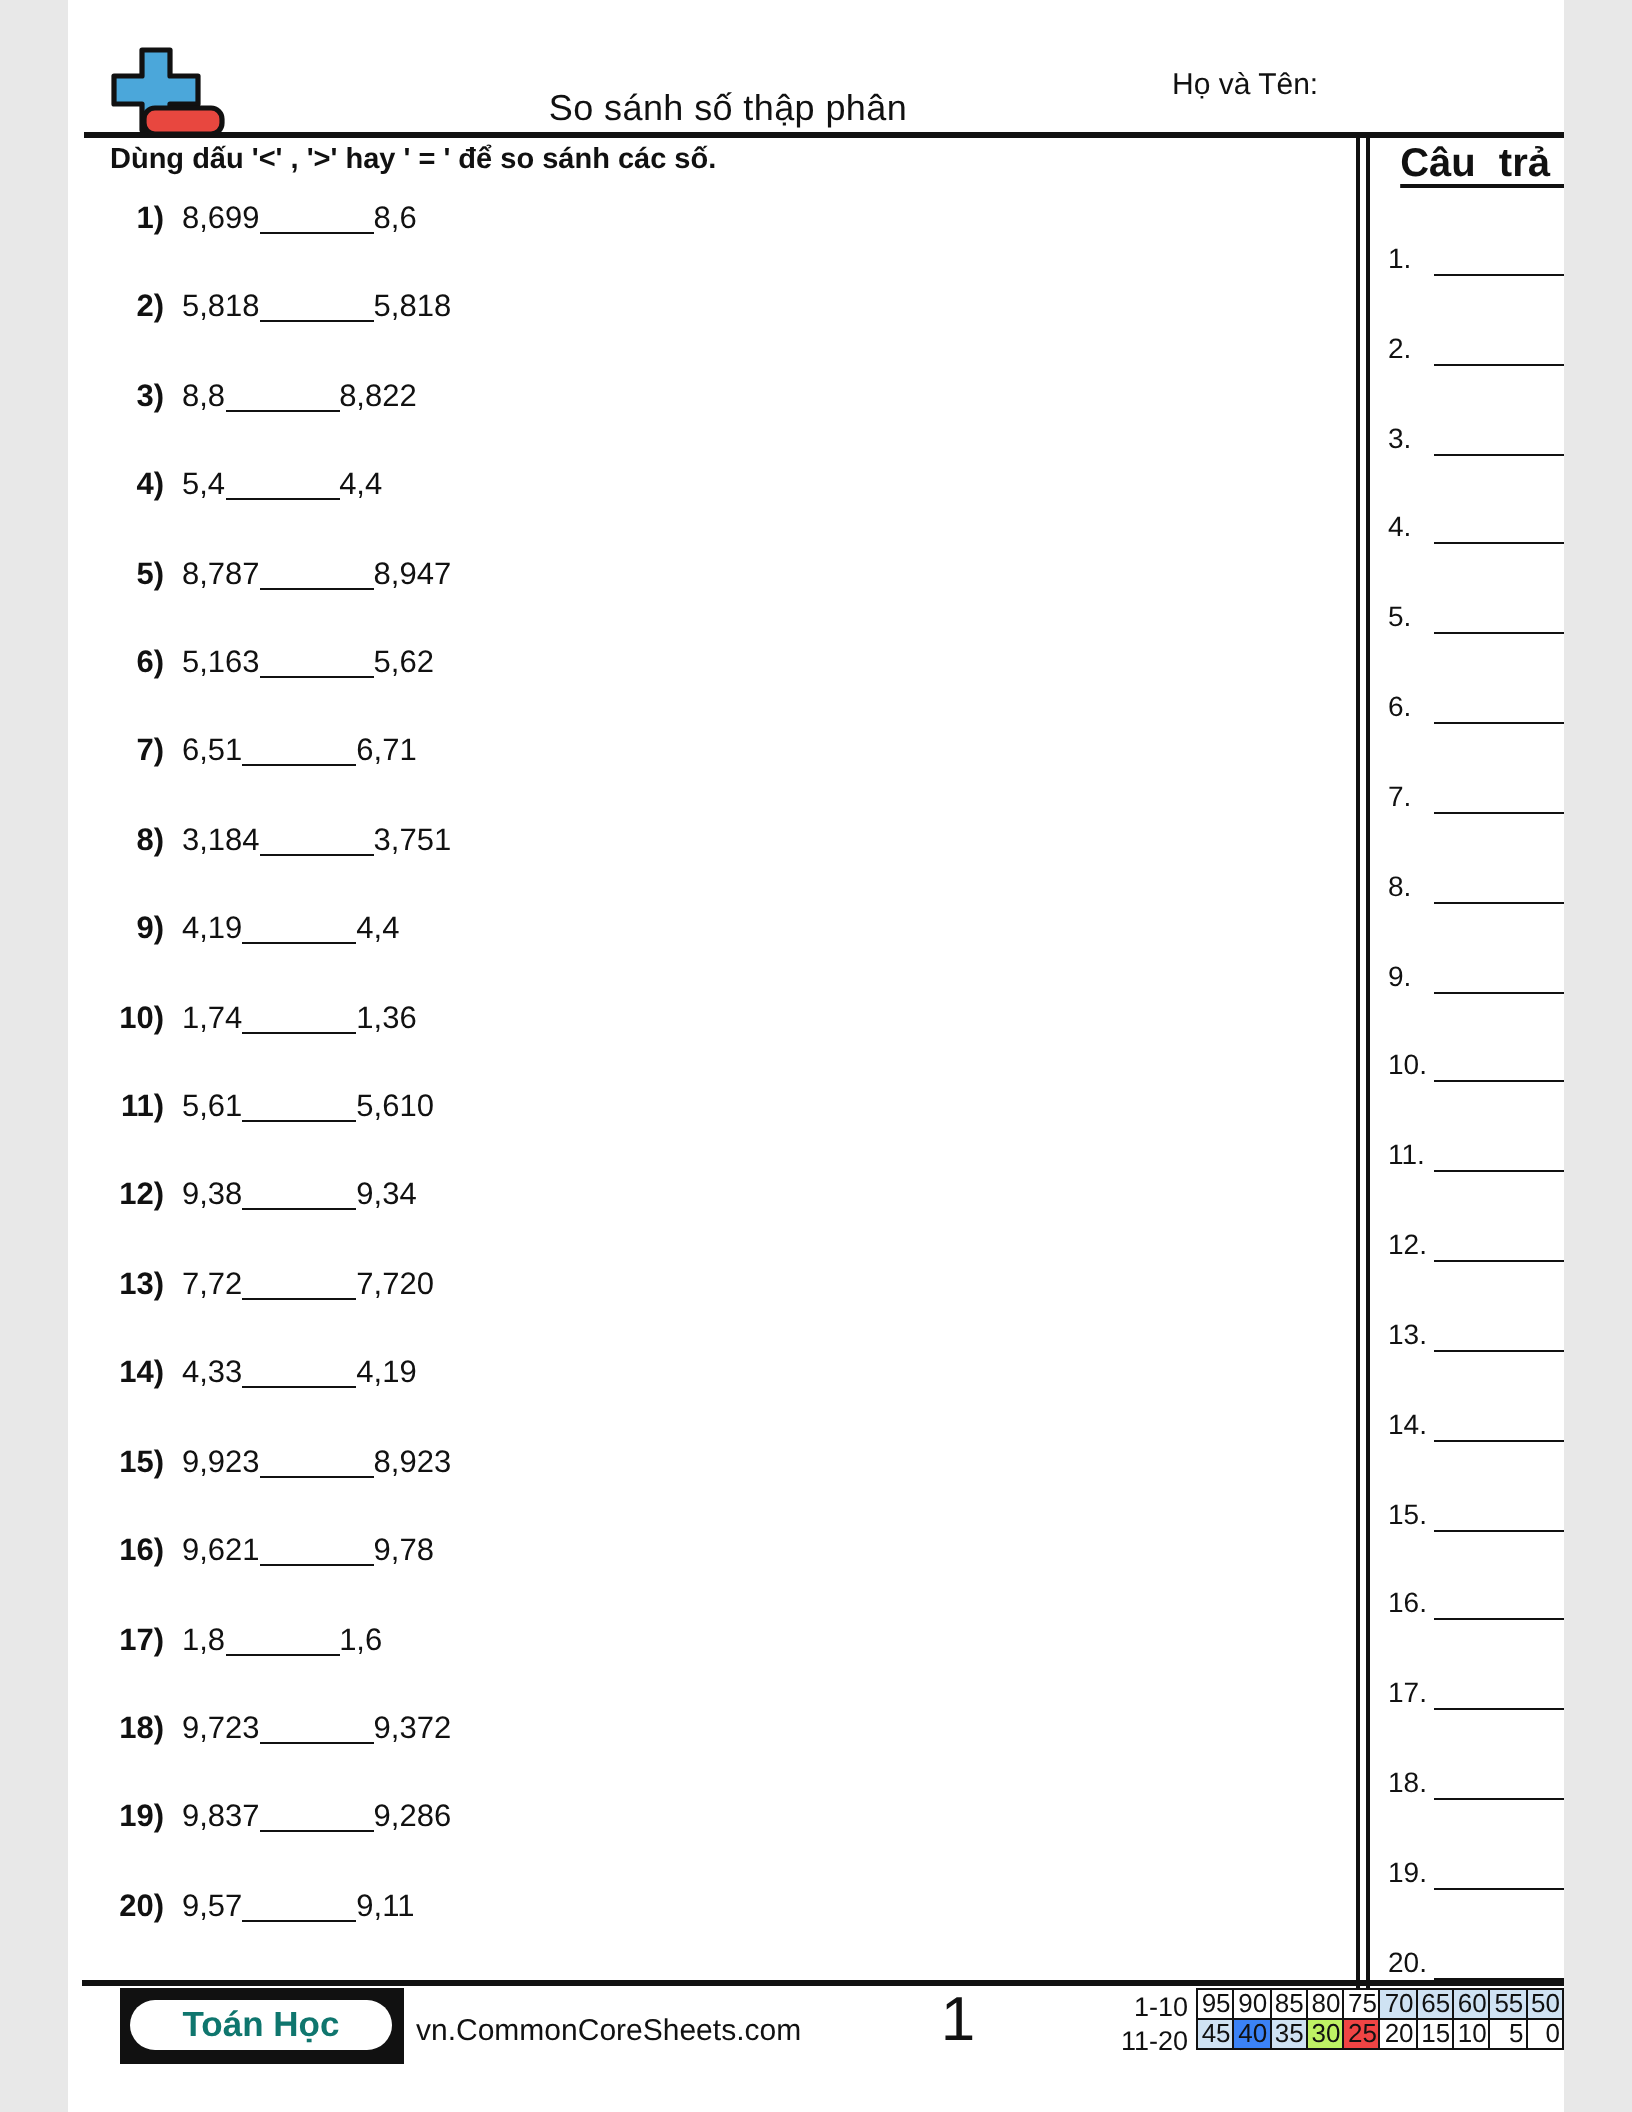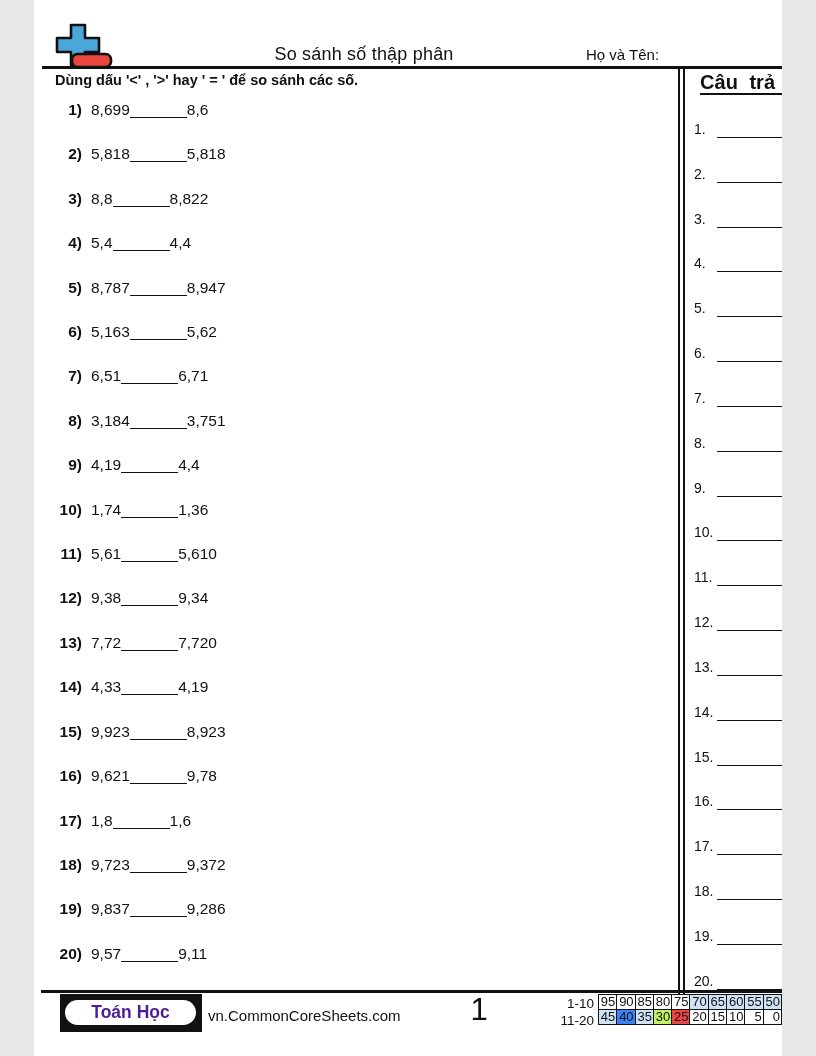--- a/index.html
+++ b/index.html
@@ -7,21 +7,21 @@
     position:relative; width:748px; height:1056px; margin:0 auto;
     background:#ffffff; overflow:hidden;
     font-family:"Liberation Sans", sans-serif; color:#111;text-decoration:underline;
   }
   
   .logo-svg { position:absolute; left:20px; top:22px; z-index:3; }
   .title {
     position:absolute; left:0; top:44px; width:660px;
     text-align:center; font-size:18px; letter-spacing:.2px;
   }
-  .name-label { position:absolute; left:552px; top:46px; font-size:15px; }
+  .name-label { position:absolute; left:552px; top:34px; font-size:15px; }
   .header-rule { position:absolute; left:8px; top:66px; width:802px; height:3px; background:#111; }
   .instructions {
     position:absolute; left:21px; top:72px; font-size:14.5px; font-weight:bold;
   }
   
   .divider-a { position:absolute; left:644px; top:66px; width:2px; height:929px; background:#111; }
   .divider-b { position:absolute; left:649px; top:66px; width:2px; height:929px; background:#111; }
   .answers-header {
     position:absolute; left:652px; top:71px; width:140px; text-align:center;
     font-size:20px; font-weight:bold; word-spacing:6px;
@@ -38,21 +38,21 @@
   .p-num { display:inline-block; width:48px; text-align:right; font-weight:bold; font-size:15.5px; margin-right:9px; }
   .p-val { font-size:15.5px; }
   .p-blank { display:inline-block; width:57px; height:0; border-bottom:1.7px solid #111; vertical-align:-3px; }
   
   .footer-rule { position:absolute; left:7px; top:990px; width:786px; height:2.5px; background:#111; }
   .badge-box { position:absolute; left:26px; top:994px; width:142px; height:38px; background:#111; }
   .badge-pill {
     position:absolute; left:5px; top:6px; right:6px; bottom:7px;
     background:#fff; border-radius:13px;
     display:flex; align-items:center; justify-content:center;
-    font-size:17.5px; font-weight:bold; color:#4c1d95;
+    font-size:17.5px; font-weight:bold; color:#0f766e;
   }
   .website { position:absolute; left:174px; top:1007px; font-size:15px; }
   .page-num { position:absolute; left:428px; top:992px; width:34px; text-align:center; font-size:31px; }
   .score-label-1 { position:absolute; left:510px; top:996px;  width:50px; text-align:right; font-size:13.5px; }
   .score-label-2 { position:absolute; left:510px; top:1013px; width:50px; text-align:right; font-size:13.5px; }
   table.score-table {
     position:absolute; left:564px; top:994px;
     border-collapse:collapse;
   }
   table.score-table td {

